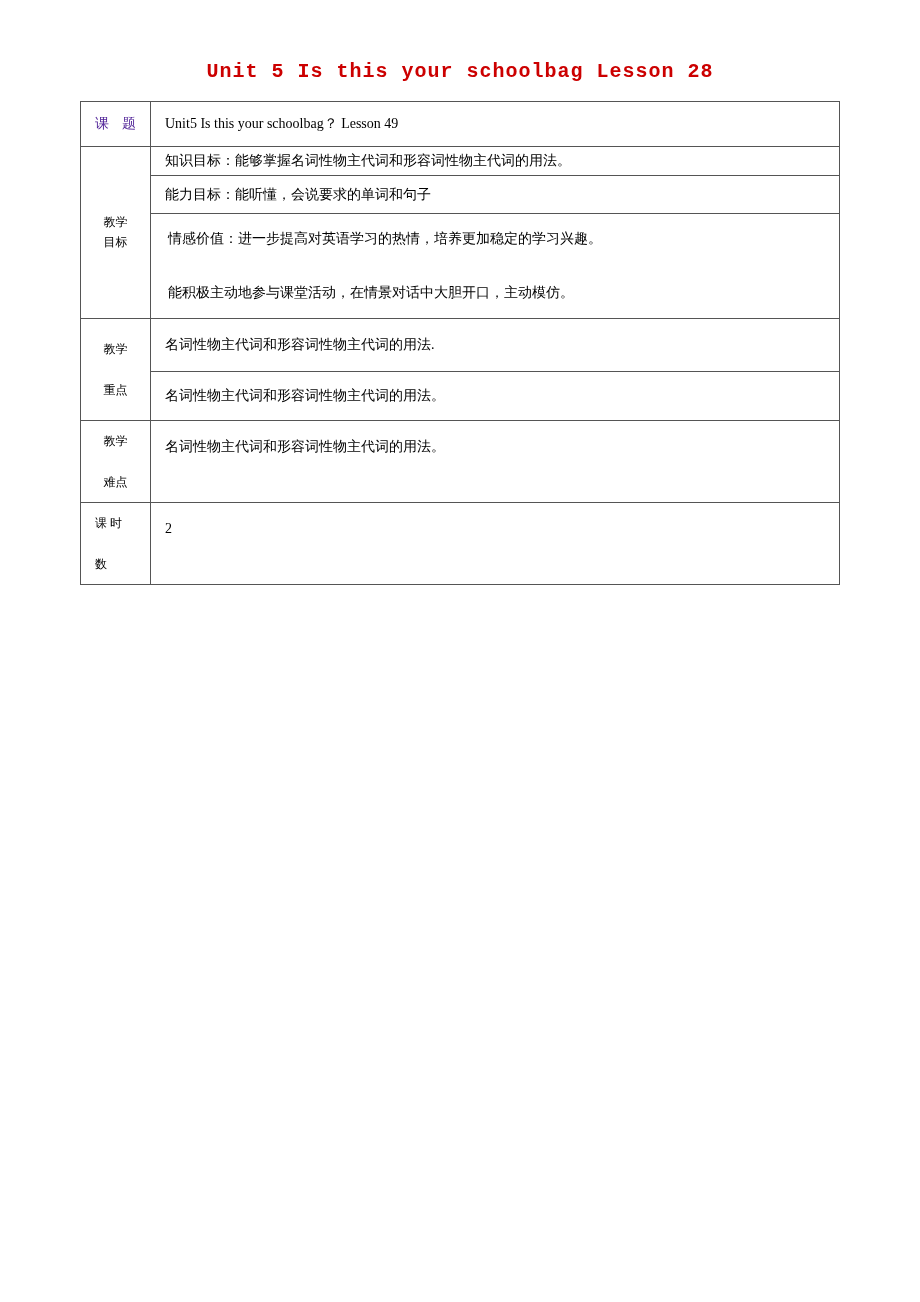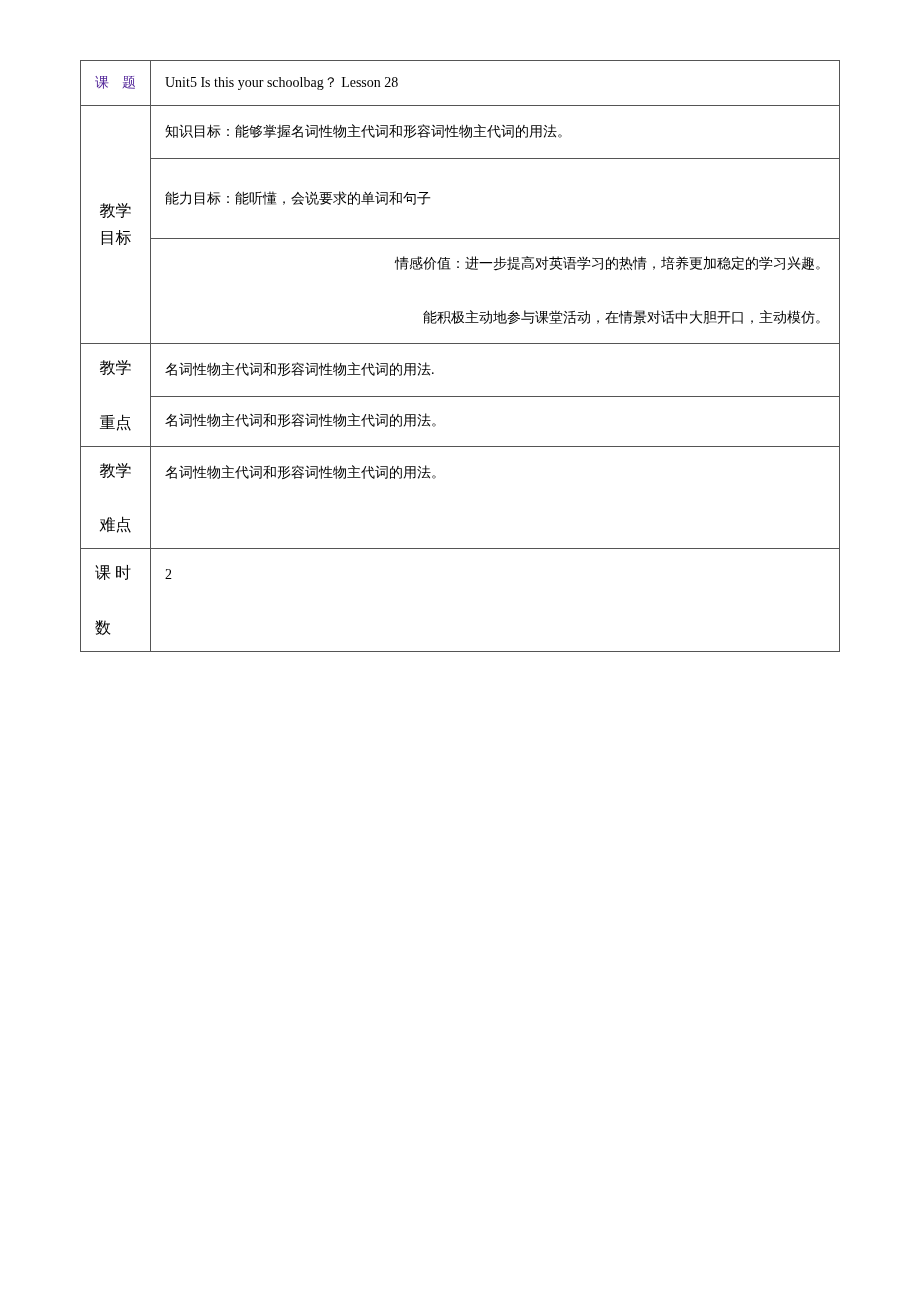--- a/index.html
+++ b/index.html
@@ -56,53 +56,54 @@
       font-size: 14px;
       color: #000;
     }
 
     .rowspan-label {
       vertical-align: middle;
       text-align: center;
       width: 70px;
       border-right: 1px solid #555555;
       padding: 10px;
-      font-size: 16px;
+      font-size: 12px;
     }
 
     .main-wrapper {
       width: 100%;
     }
   </style>
 </head>
 <body>
 
 <div class="main-wrapper">
+  <div class="page-title">Unit 5 Is this your schoolbag Lesson 28</div>
 
   <table class="lesson-table">
 
     <tbody>
         <tr>
       <td class="label-cell">课题</td>
-      <td class="content-cell header-row">Unit5   Is this your schoolbag？ Lesson 28</td>
+      <td class="content-cell header-row">Unit5   Is this your schoolbag？ Lesson 49</td>
     </tr>
 
     <tr>
       <td class="rowspan-label" rowspan="3" style="text-align:center; vertical-align:middle;">教学<br>目标</td>
-      <td class="content-cell" style="padding: 14px 14px; margin-left: 28px;">
+      <td class="content-cell" style="padding: 2px 14px; margin-left: 28px;">
         知识目标：能够掌握名词性物主代词和形容词性物主代词的用法。
       </td>
     </tr>
     <tr>
-      <td class="content-cell" style="padding: 28px 14px;">
+      <td class="content-cell" style="padding: 7px 14px;">
         能力目标：能听懂，会说要求的单词和句子
       </td>
     </tr>
     <tr>
-      <td class="content-cell" style="padding: 12px 10px; line-height: 1.9; text-align: right;">
+      <td class="content-cell" style="padding: 12px 17px; line-height: 1.9;">
         情感价值：进一步提高对英语学习的热情，培养更加稳定的学习兴趣。<br><br>
         能积极主动地参与课堂活动，在情景对话中大胆开口，主动模仿。
       </td>
     </tr>
 
     <tr>
       <td class="rowspan-label" rowspan="2" style="text-align:center; vertical-align:middle;">教学<br><br>重点</td>
       <td class="content-cell" style="padding: 14px 14px;">
         名词性物主代词和形容词性物主代词的用法.
       </td>

